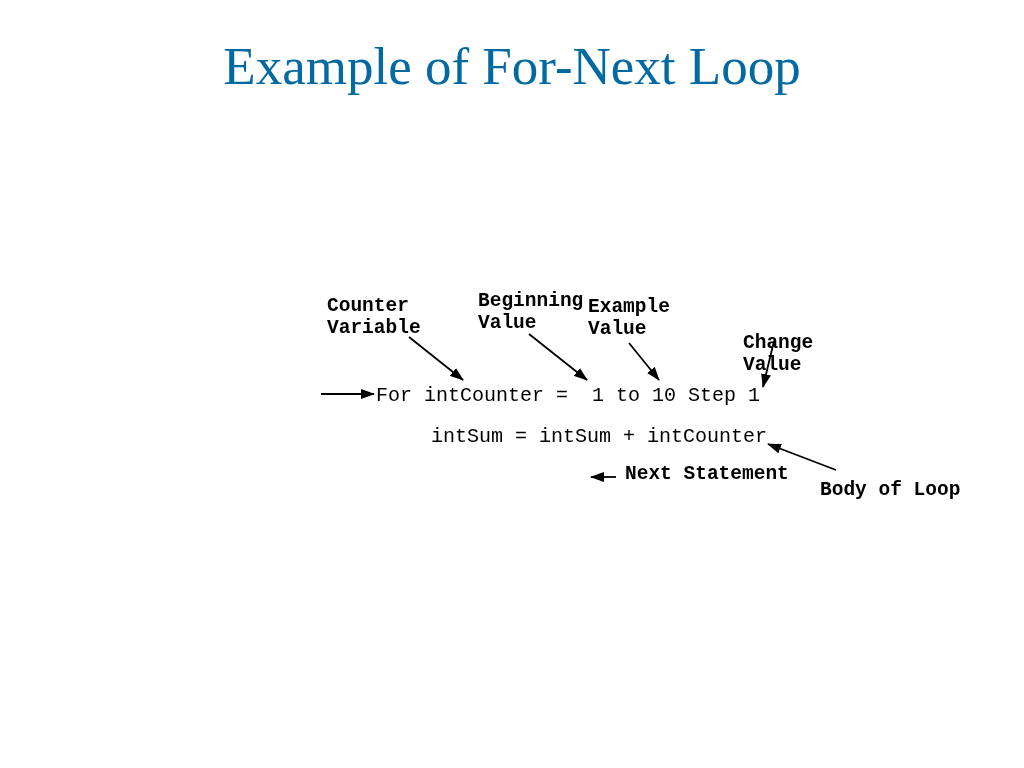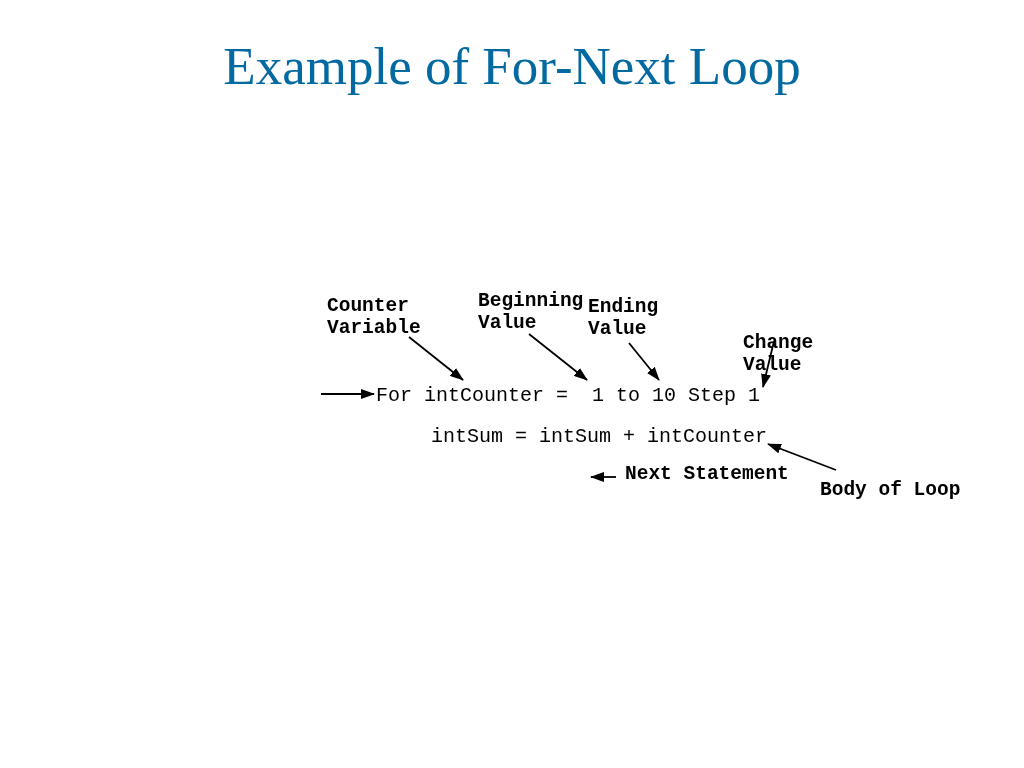--- a/index.html
+++ b/index.html
@@ -79,21 +79,21 @@
     <span>Counter</span>
     <span>Variable</span>
   </div>
 
   <div class="lbl" id="lbl-beginning-value">
     <span>Beginning</span>
     <span>Value</span>
   </div>
 
   <div class="lbl" id="lbl-ending-value">
-    <span>Ending</span>
+    <span>Example</span>
     <span>Value</span>
   </div>
 
   <div class="lbl" id="lbl-change-value">
     <span>Change</span>
     <span>Value</span>
   </div>
 
 
   <div class="lbl" id="lbl-next-statement">

